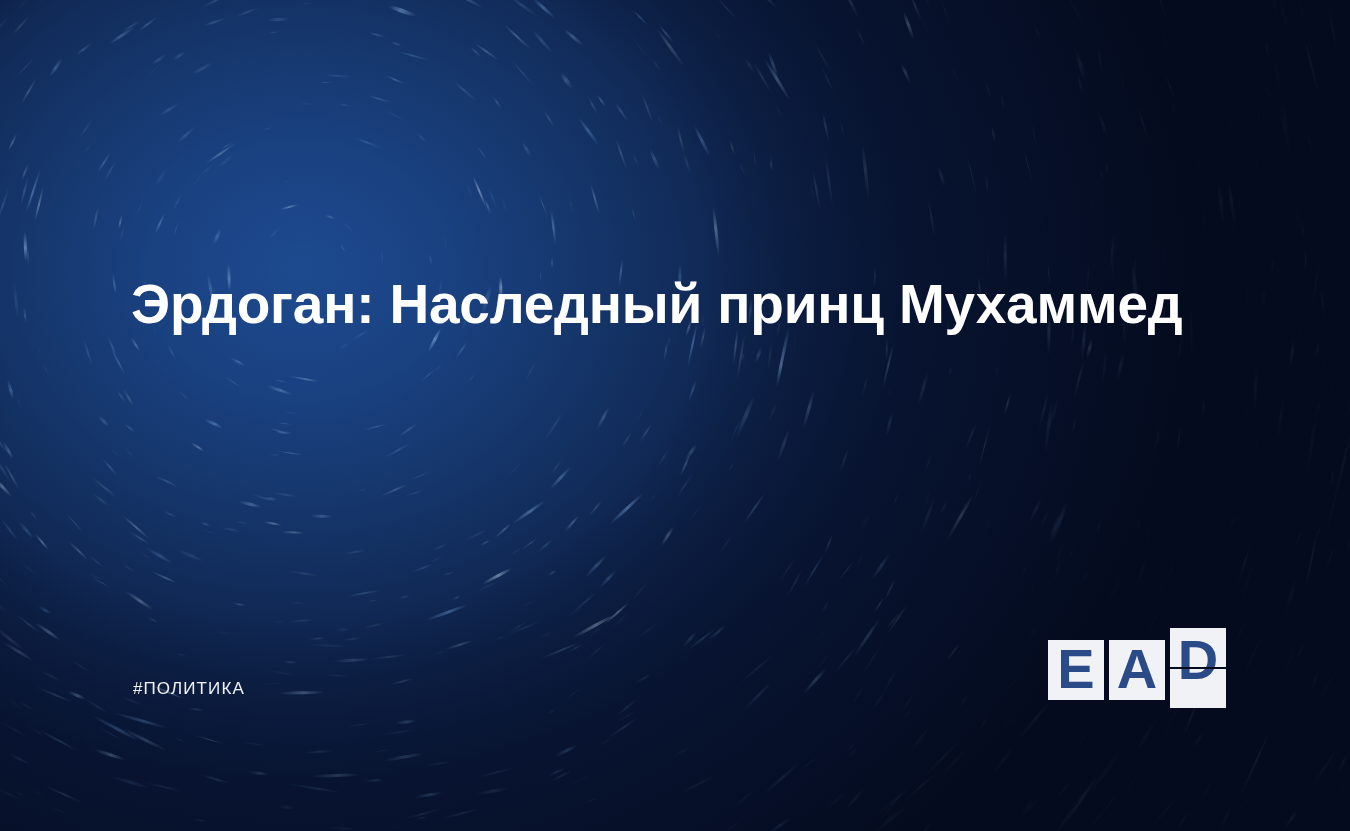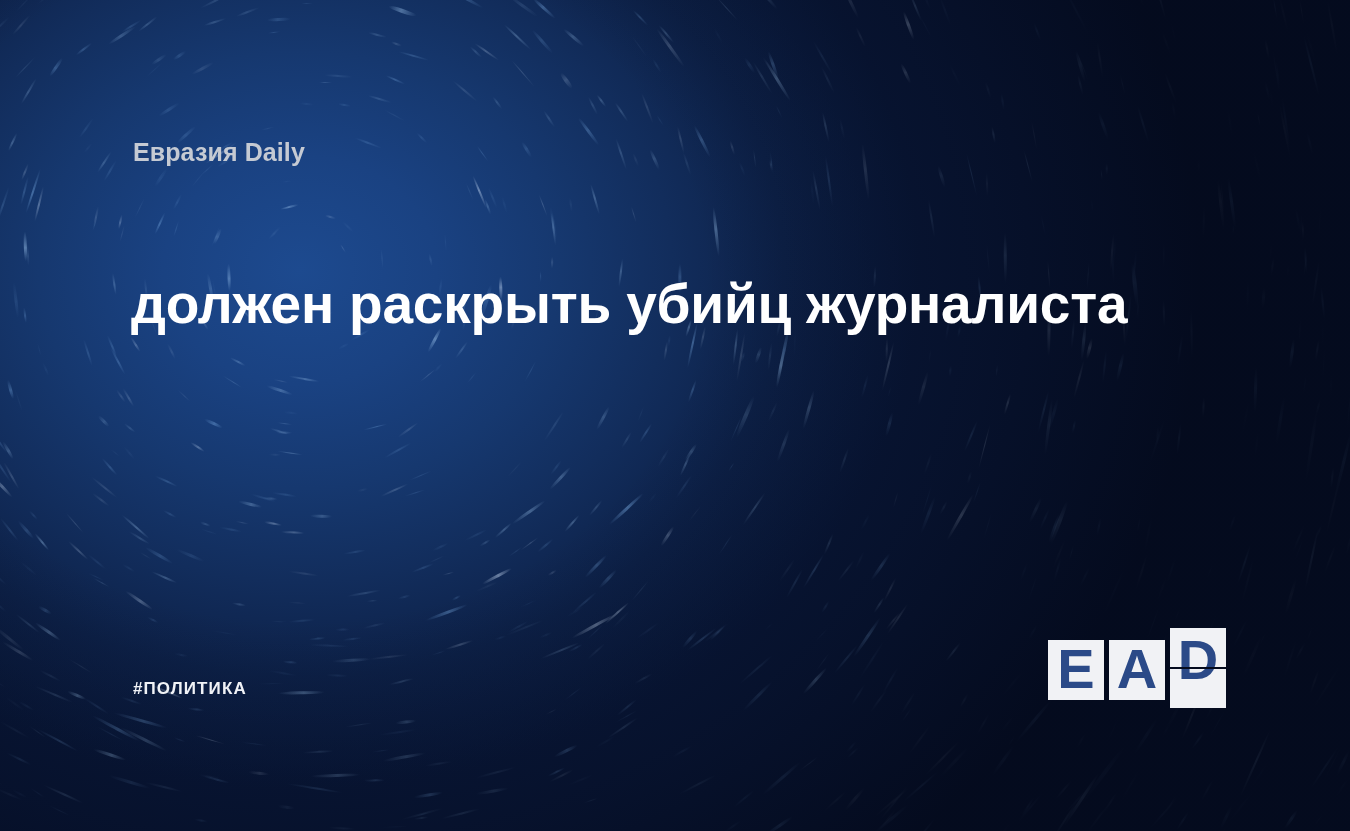--- a/index.html
+++ b/index.html
@@ -67,21 +67,21 @@
     letter-spacing: -0.2px;
   }
   #headline .hl-line { display: block; white-space: nowrap; }
 
   
   #tag {
     position: absolute;
     left: 133px;
     top: 679px;
     font-size: 17px;
-    font-weight: bold;
+    font-weight: normal;
     color: #f0f2f6;
     letter-spacing: 1.1px;
     white-space: nowrap;
   }
 
   
   #eadaily-logo {
     position: absolute;
     left: 1048px;
     top: 628px;
@@ -840,24 +840,23 @@
       <i class="trail" style="left:402.6px;top:665.3px;width:22.6px;height:1.55px;background:linear-gradient(90deg,rgba(160,200,240,0) 0%,rgba(160,200,240,0.099) 45%,rgba(160,200,240,0) 100%);transform:rotate(166.7deg);"></i>
       <i class="trail" style="left:52.0px;top:41.6px;width:25.4px;height:1.33px;background:linear-gradient(90deg,rgba(160,200,240,0) 0%,rgba(160,200,240,0.062) 45%,rgba(160,200,240,0) 100%);transform:rotate(313.7deg);"></i>
       <i class="trail" style="left:1191.0px;top:295.0px;width:25.4px;height:1.31px;background:linear-gradient(90deg,rgba(160,200,240,0) 0%,rgba(160,200,240,0.109) 45%,rgba(160,200,240,0) 100%);transform:rotate(450.3deg);"></i>
       <i class="trail" style="left:774.8px;top:208.1px;width:14.7px;height:1.72px;background:linear-gradient(90deg,rgba(120,170,225,0) 0%,rgba(120,170,225,0.074) 45%,rgba(120,170,225,0) 100%);transform:rotate(427.9deg);"></i>
       <i class="trail" style="left:963.1px;top:395.3px;width:13.6px;height:1.31px;background:linear-gradient(90deg,rgba(160,200,240,0) 0%,rgba(160,200,240,0.047) 45%,rgba(160,200,240,0) 100%);transform:rotate(97.8deg);"></i>
       <i class="trail" style="left:1114.0px;top:314.6px;width:28.0px;height:1.15px;background:linear-gradient(90deg,rgba(160,200,240,0) 0%,rgba(160,200,240,0.146) 45%,rgba(160,200,240,0) 100%);transform:rotate(93.8deg);"></i>
       <i class="trail" style="left:885.1px;top:734.2px;width:26.1px;height:1.97px;background:linear-gradient(90deg,rgba(120,170,225,0) 0%,rgba(120,170,225,0.136) 45%,rgba(120,170,225,0) 100%);transform:rotate(122.4deg);"></i>
     </div>
   <div id="bg-vignette"></div>
 
-  <div id="wordmark">Евразия Daily</div>
 
   <div id="headline">
-    <span class="hl-line">должен раскрыть убийц журналиста</span>
+    <span class="hl-line">Эрдоган: Наследный принц Мухаммед</span>
   </div>
 
   <div id="tag">#ПОЛИТИКА</div>
 
   <div id="eadaily-logo">
     <div class="tile" id="tile-e">
       <span class="tile-letter">E</span>
     </div>
     <div class="tile" id="tile-a">
       <span class="tile-letter">A</span>

